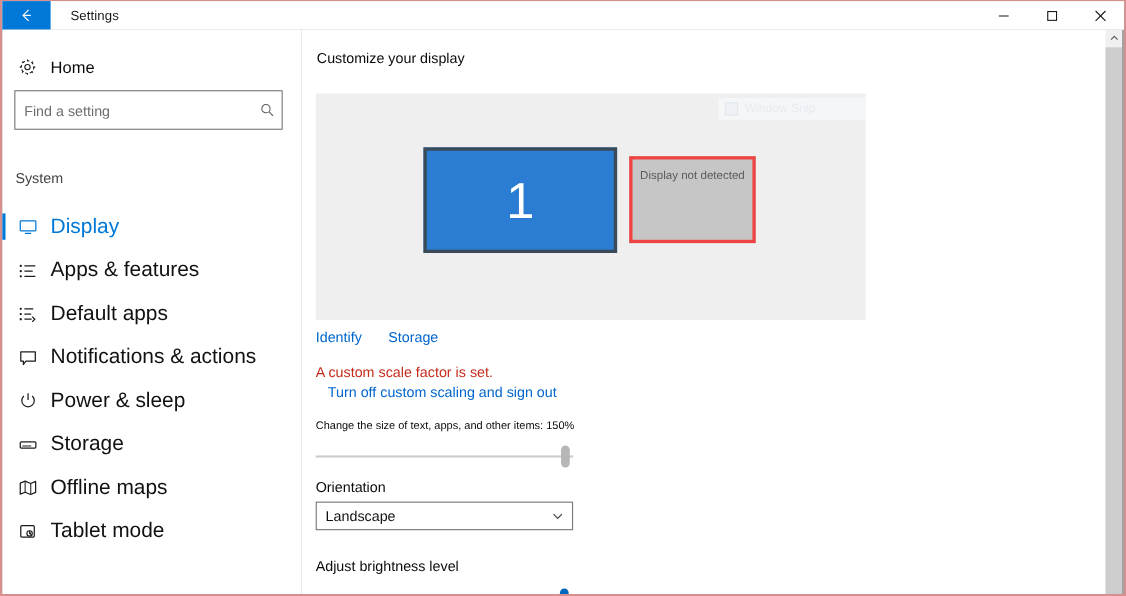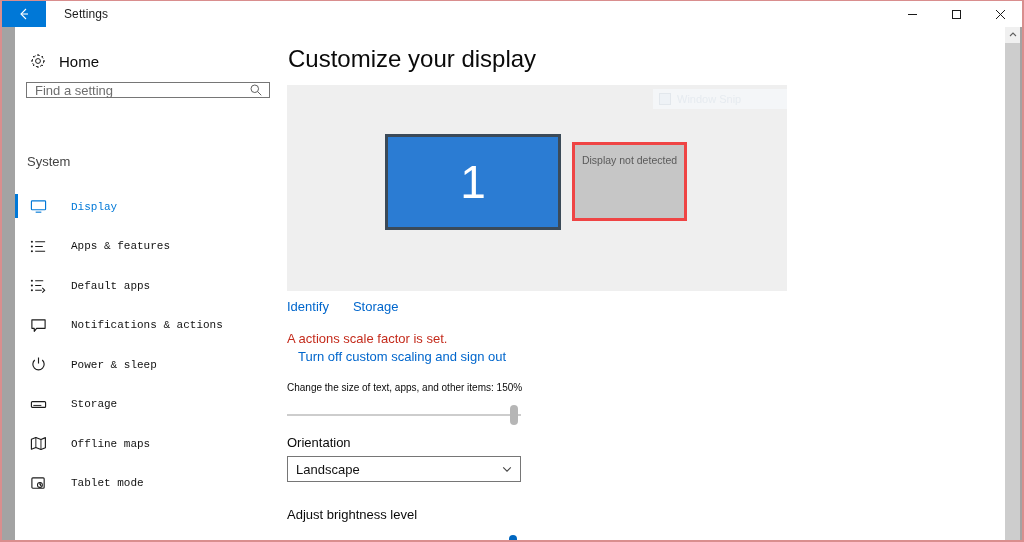--- a/index.html
+++ b/index.html
@@ -71,21 +71,21 @@
     justify-content: center;
     color: #1a1a1a;
     cursor: default;
   }
   .win-btn svg { display:block; }
 
   
   .sidebar {
     position: absolute;
     top: 26px;
-    left: 13px;
+    left: 0;
     width: 272px;
     height: 516px;
     background: #ffffff;
   }
   .home-row {
     position: absolute;
     top: 17px;
     left: 0;
     width: 272px;
     height: 34px;
@@ -104,21 +104,21 @@
     font-size: 15px;
     color: #0a0a0a;
     margin-left: 2px;
   }
 
   .search-wrap {
     position: absolute;
     top: 55px;
     left: 11px;
     width: 244px;
-    height: 16px;
+    height: 36px;
     border: 1px solid #767676;
     background: #ffffff;
     box-sizing: border-box;
     display: flex;
     align-items: center;
     gap: 23px;
   }
   .search-input {
     border: none;
     outline: none;
@@ -176,42 +176,41 @@
     width: 38px;
     flex: none;
     display: flex;
     align-items: center;
     justify-content: center;
     margin-left: 4px;
     color: #1c1c1c;
   }
   .nav-item.selected .nav-icon { color: #0078d7; }
   .nav-label {
-    font-size: 11px;
+    font-size: 19px;
     color: #111111;
-    margin-left: 14px;
-    font-family: Liberation Mono, monospace;
+    margin-left: 2px;
   }
   .nav-item.selected .nav-label { color: #0078d7; }
 
   
   .content {
     position: absolute;
     top: 26px;
     left: 272px;
     width: 734px;
     height: 516px;
     background: #ffffff;
     overflow: hidden;
   }
   .page-title {
     position: absolute;
     top: 18px;
     left: 14px;
-    font-size: 24px;
+    font-size: 13px;
     color: #0a0a0a;
     font-weight: normal;
     margin: 0;
   }
 
   .preview {
     position: absolute;
     top: 58px;
     left: 13px;
     width: 500px;
@@ -617,21 +616,21 @@
       <div class="monitor2">
         <span class="nd">Display not detected</span>
       </div>
     </div>
 
     <div class="link-row">
       <span class="link">Identify</span>
       <span class="link">Storage</span>
     </div>
 
-    <div class="warning">A actions scale factor is set.</div>
+    <div class="warning">A custom scale factor is set.</div>
     <div class="warn-link">Turn off custom scaling and sign out</div>
 
     <div class="scale-label">Change the size of text, apps, and other items: 150%</div>
     <div class="scale-slider">
       <div class="track"></div>
       <div class="thumb"></div>
     </div>
 
     <div class="orient-label">Orientation</div>
     <div class="orient-select">

